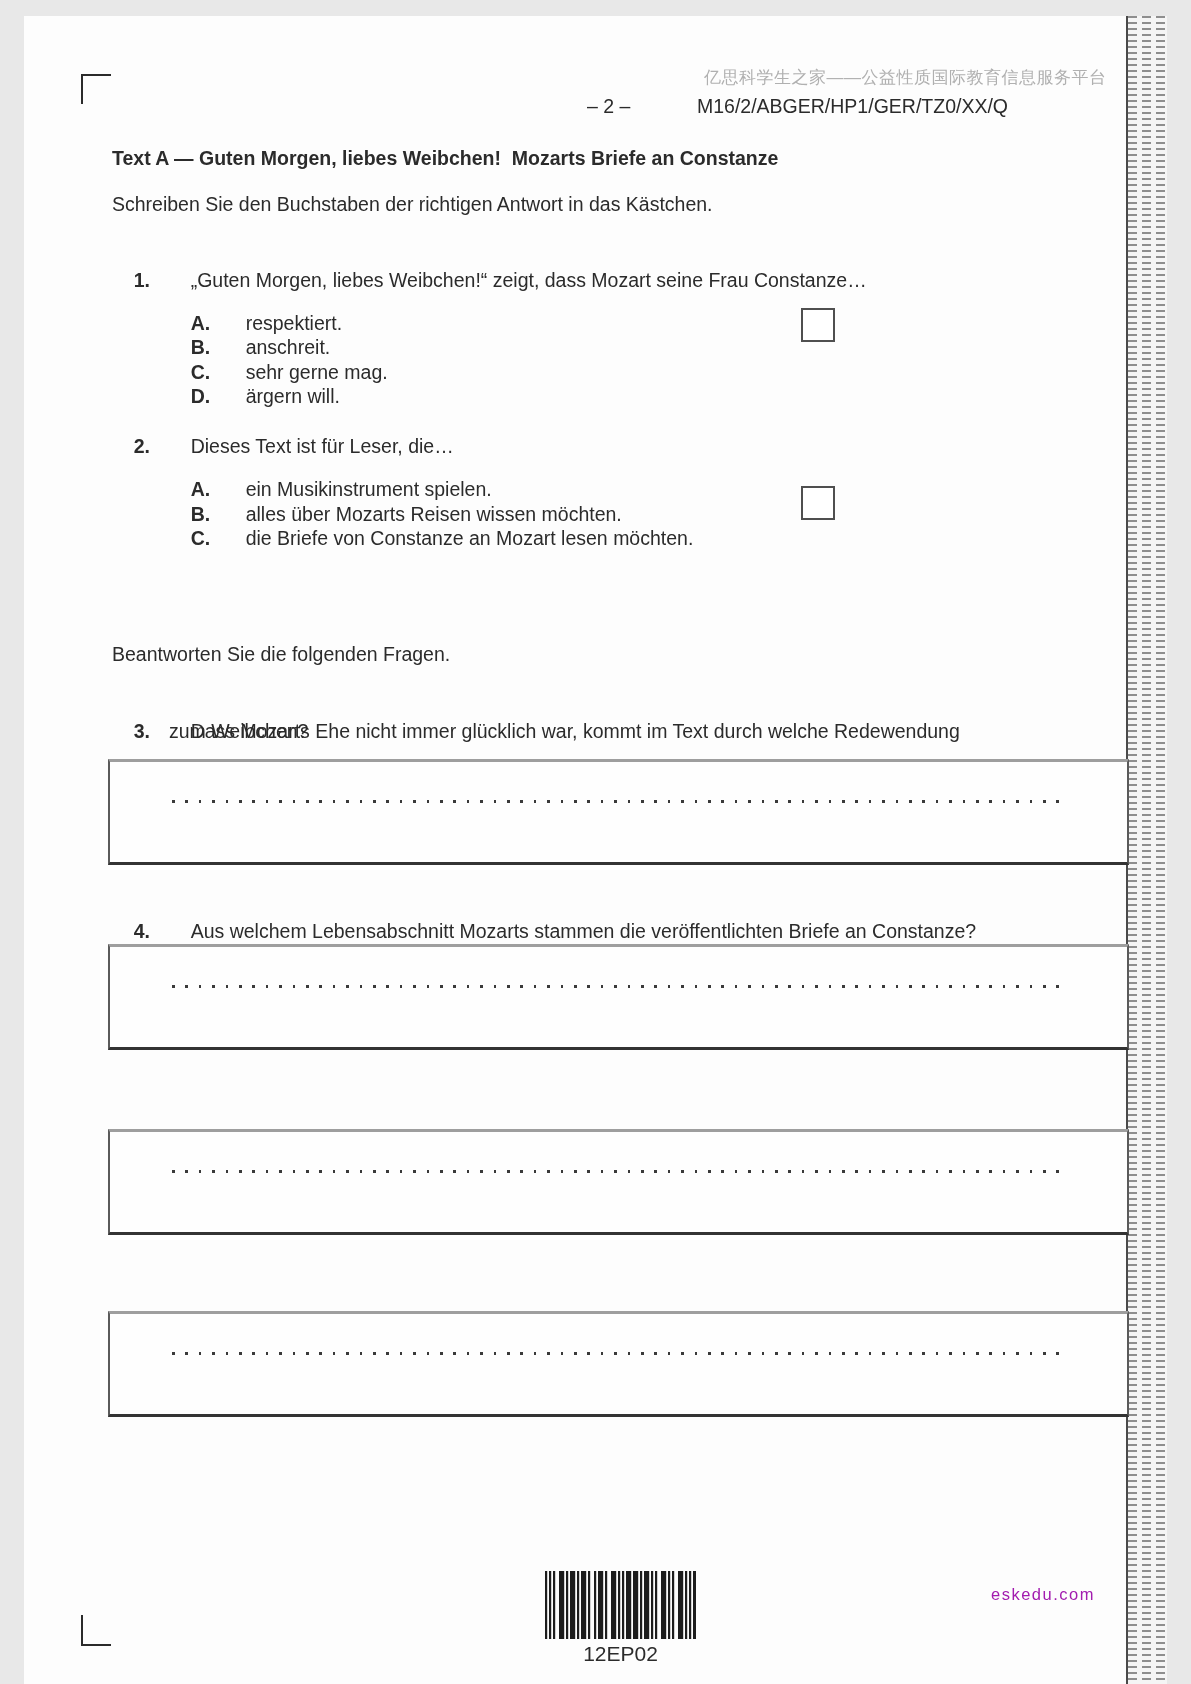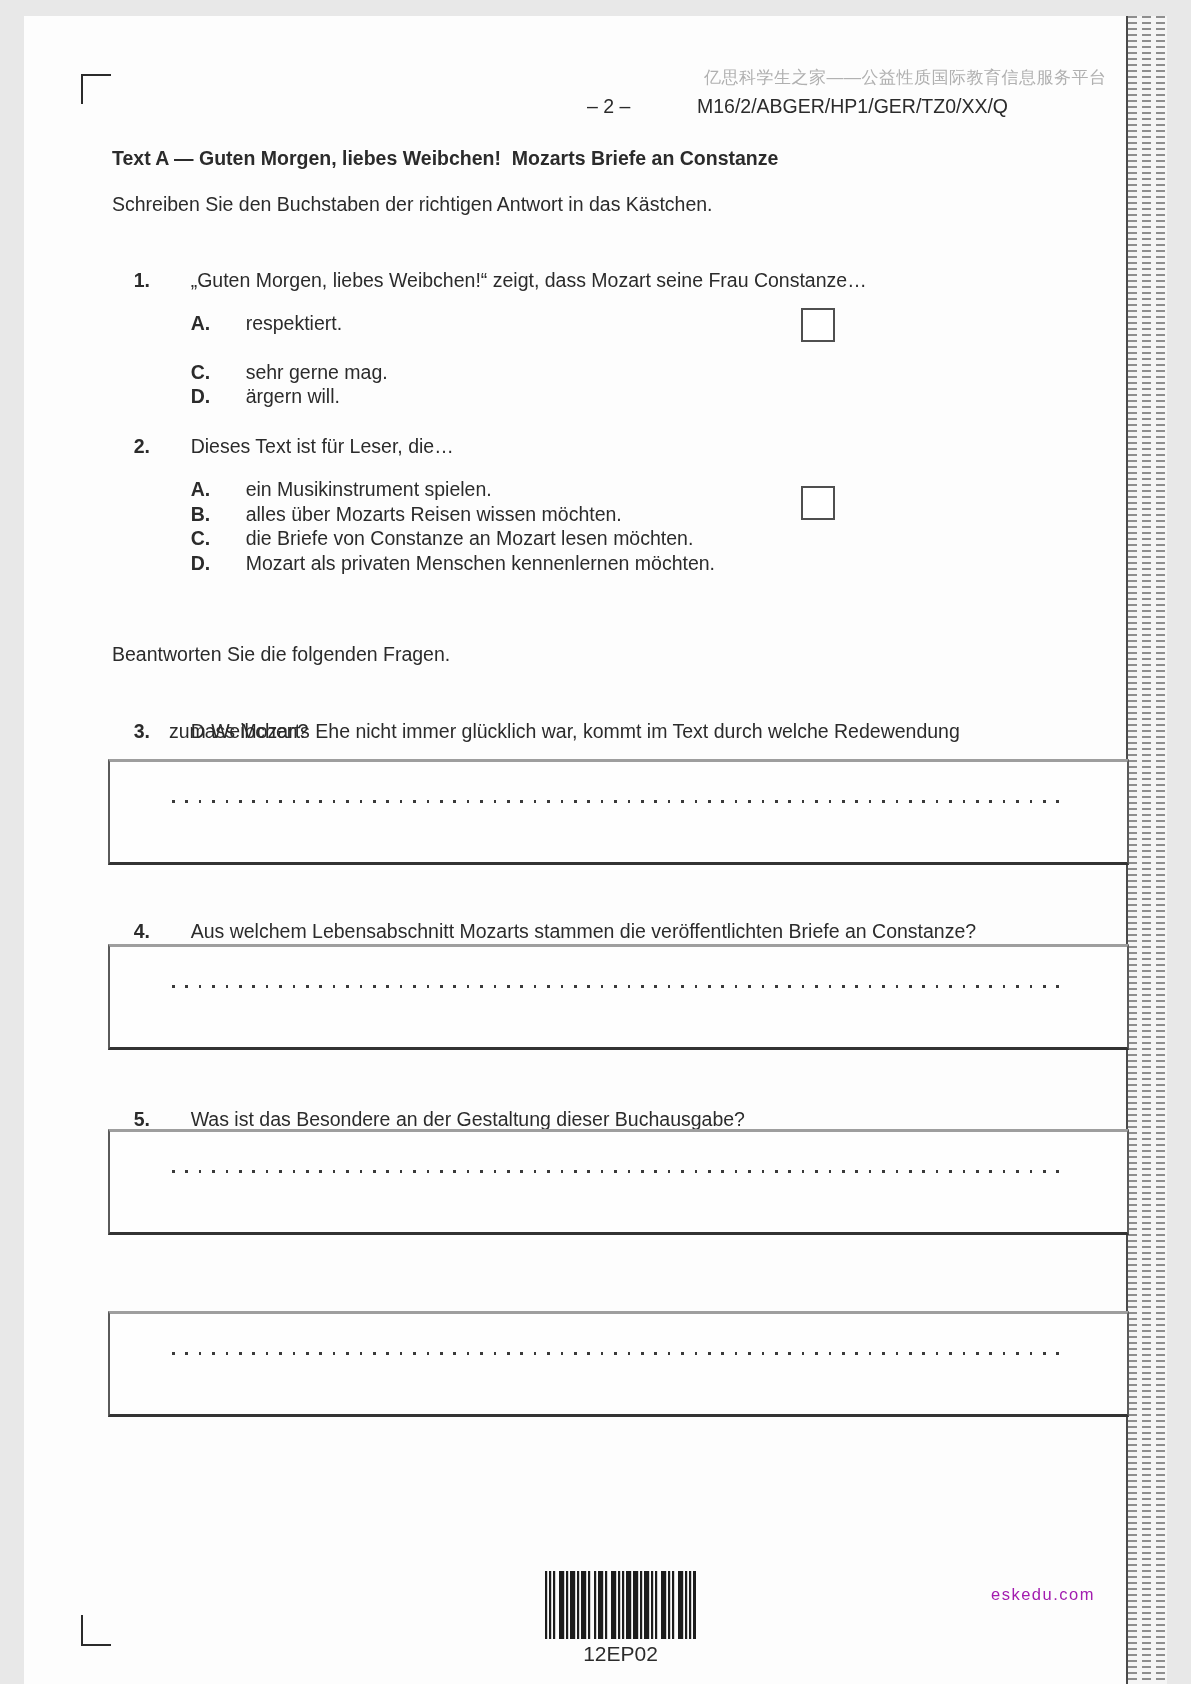--- a/index.html
+++ b/index.html
@@ -71,65 +71,62 @@
 
   <div class="line title">Text A — Guten Morgen, liebes Weibchen!  Mozarts Briefe an Constanze</div>
   <div class="line instr1">Schreiben Sie den Buchstaben der richtigen Antwort in das Kästchen.</div>
 
   <div class="line qrow" style="top:228px">
     <span class="qnum">1.</span><span>„Guten Morgen, liebes Weibchen!“ zeigt, dass Mozart seine Frau Constanze…</span>
   </div>
   <div class="line opt" style="top:271px">
     <span class="letter">A.</span><span>respektiert.</span>
   </div>
+  <div class="line opt" style="top:295px">
+    <span class="letter">B.</span><span>anschreit.</span>
+  </div>
   <div class="line opt" style="top:320px">
     <span class="letter">C.</span><span>sehr gerne mag.</span>
   </div>
   <div class="line opt" style="top:344px">
     <span class="letter">D.</span><span>ärgern will.</span>
   </div>
   <div class="mcq-box" style="top:292px"></div>
 
   <div class="line qrow" style="top:394px">
     <span class="qnum">2.</span><span>Dieses Text ist für Leser, die…</span>
   </div>
   <div class="line opt" style="top:437px">
     <span class="letter">A.</span><span>ein Musikinstrument spielen.</span>
   </div>
   <div class="line opt" style="top:486px">
     <span class="letter">C.</span><span>die Briefe von Constanze an Mozart lesen möchten.</span>
   </div>
   <div class="line opt" style="top:462px">
     <span class="letter">B.</span><span>alles über Mozarts Reisen wissen möchten.</span>
   </div>
-  <div class="line opt" style="top:511px">
-    <span class="letter">D.</span><span>Mozart als privaten Menschen kennenlernen möchten.</span>
-  </div>
   <div class="mcq-box" style="top:470px"></div>
 
   <div class="line instr2">Beantworten Sie die folgenden Fragen.</div>
 
   <div class="line qrow" style="top:679px">
     <span class="qnum">3.</span><span>Dass Mozarts Ehe nicht immer glücklich war, kommt im Text durch welche Redewendung</span>
   </div>
   <div class="line wrapline" style="top:703px">zum Weibchen?</div>
   <div class="answer-box" style="top:743px">
     <div class="dots"></div>
   </div>
 
   <div class="line qrow" style="top:879px">
     <span class="qnum">4.</span><span>Aus welchem Lebensabschnitt Mozarts stammen die veröffentlichten Briefe an Constanze?</span>
   </div>
   <div class="answer-box" style="top:928px">
     <div class="dots"></div>
   </div>
 
-  <div class="line qrow" style="top:1067px">
-    <span class="qnum">5.</span><span>Was ist das Besondere an der Gestaltung dieser Buchausgabe?</span>
-  </div>
   <div class="answer-box" style="top:1113px">
     <div class="dots"></div>
   </div>
 
   <div class="answer-box" style="top:1295px">
     <div class="dots"></div>
   </div>
 
   <svg class="barcode" viewBox="0 0 151 68" preserveAspectRatio="none">
     <g fill="#1d1d1d">

